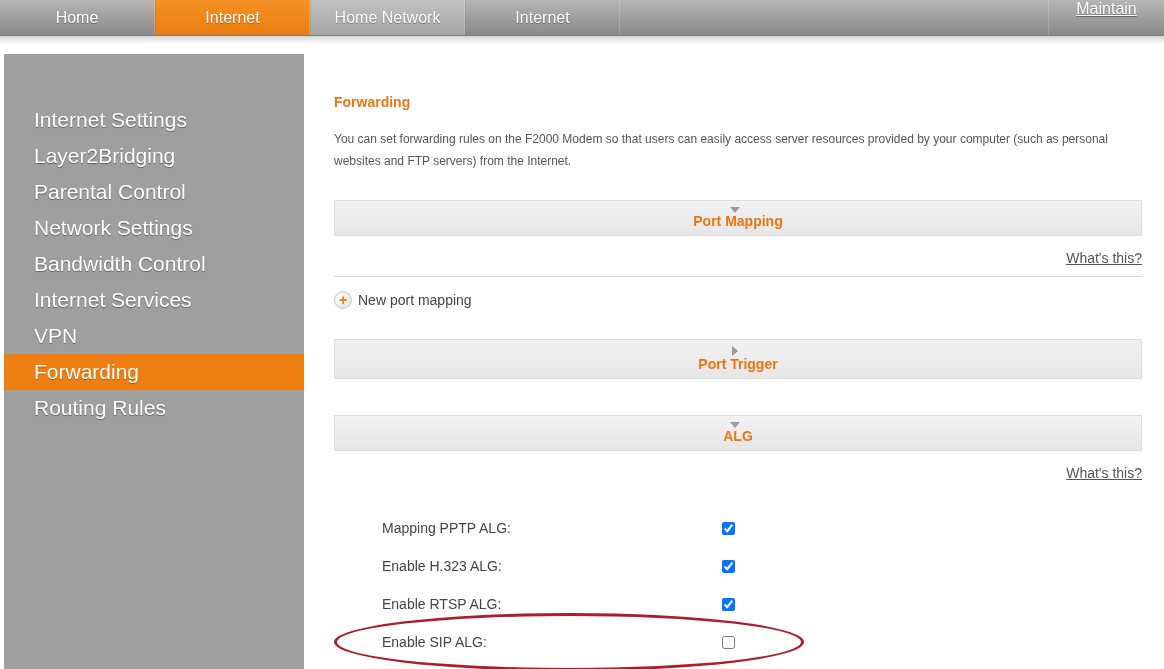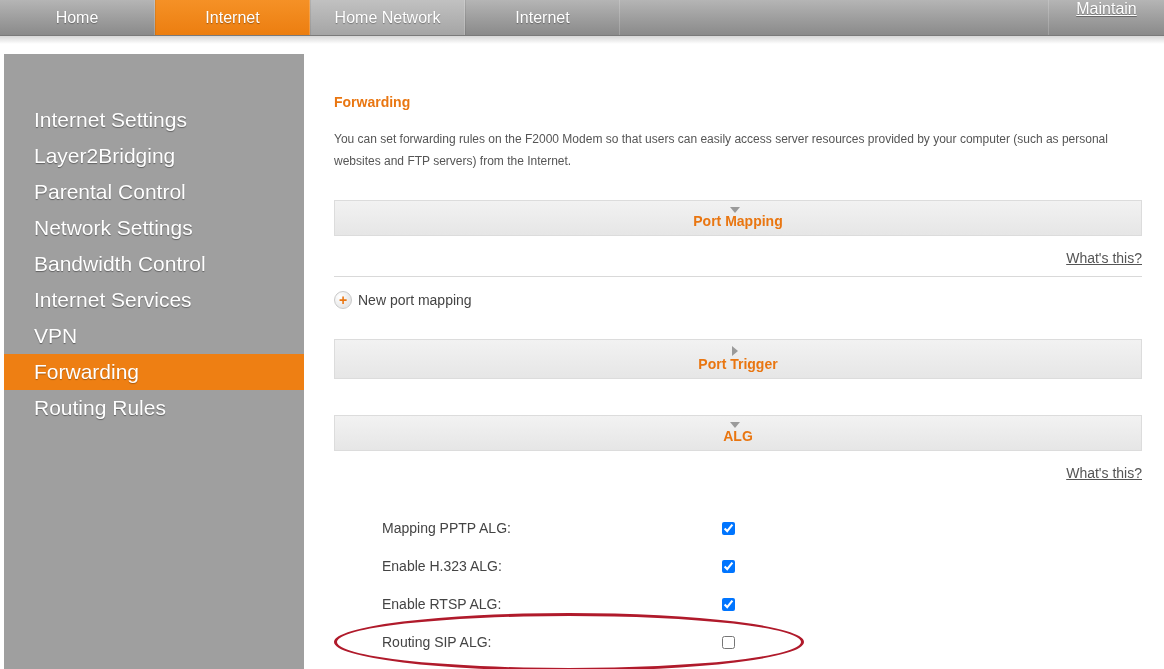--- a/index.html
+++ b/index.html
@@ -269,21 +269,21 @@
       </div>
       <div class="alg-row">
         <span class="alg-label">Enable H.323 ALG:</span>
         <input type="checkbox" class="alg-check" checked="" style="">
       </div>
       <div class="alg-row">
         <span class="alg-label">Enable RTSP ALG:</span>
         <input type="checkbox" class="alg-check" checked="" style="">
       </div>
       <div class="alg-row">
-        <span class="alg-label">Routing SIP ALG:</span>
+        <span class="alg-label">Enable SIP ALG:</span>
         <input type="checkbox" class="alg-check" style="">
       </div>
 
       <div class="ellipse-hl" style="left:-48px; top:104px; width:470px; height:58px;"></div>
     </div>
 
     <div class="save-row">
       <button class="save-btn">Save</button>
     </div>
   </div>

